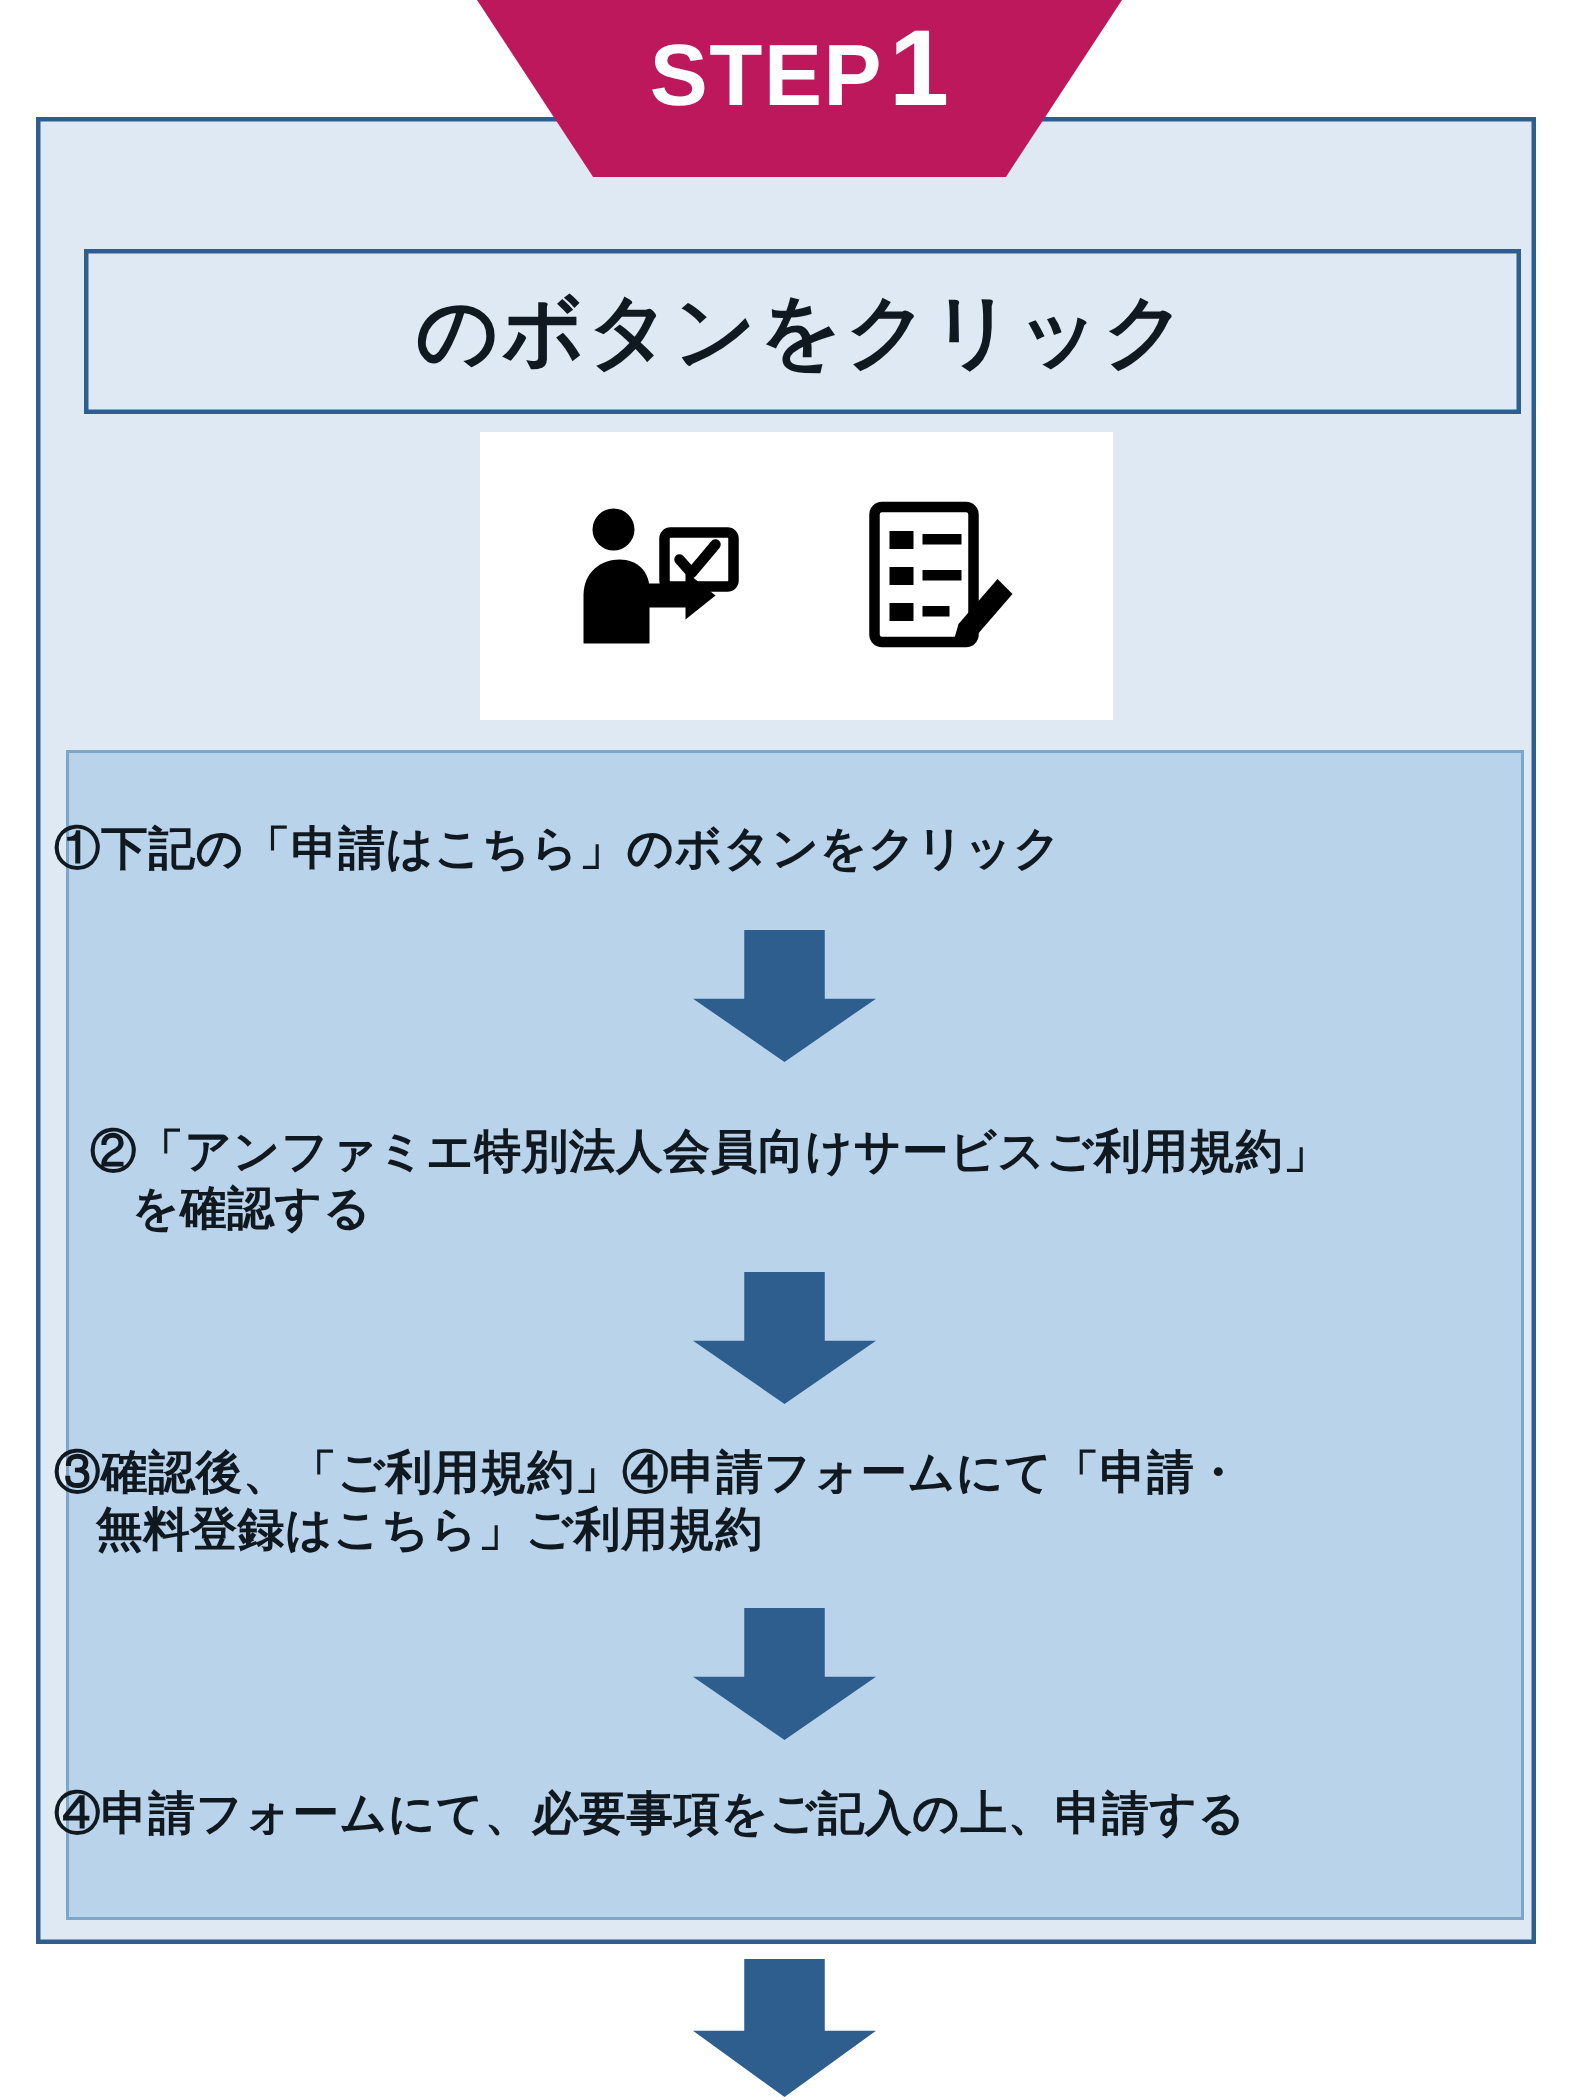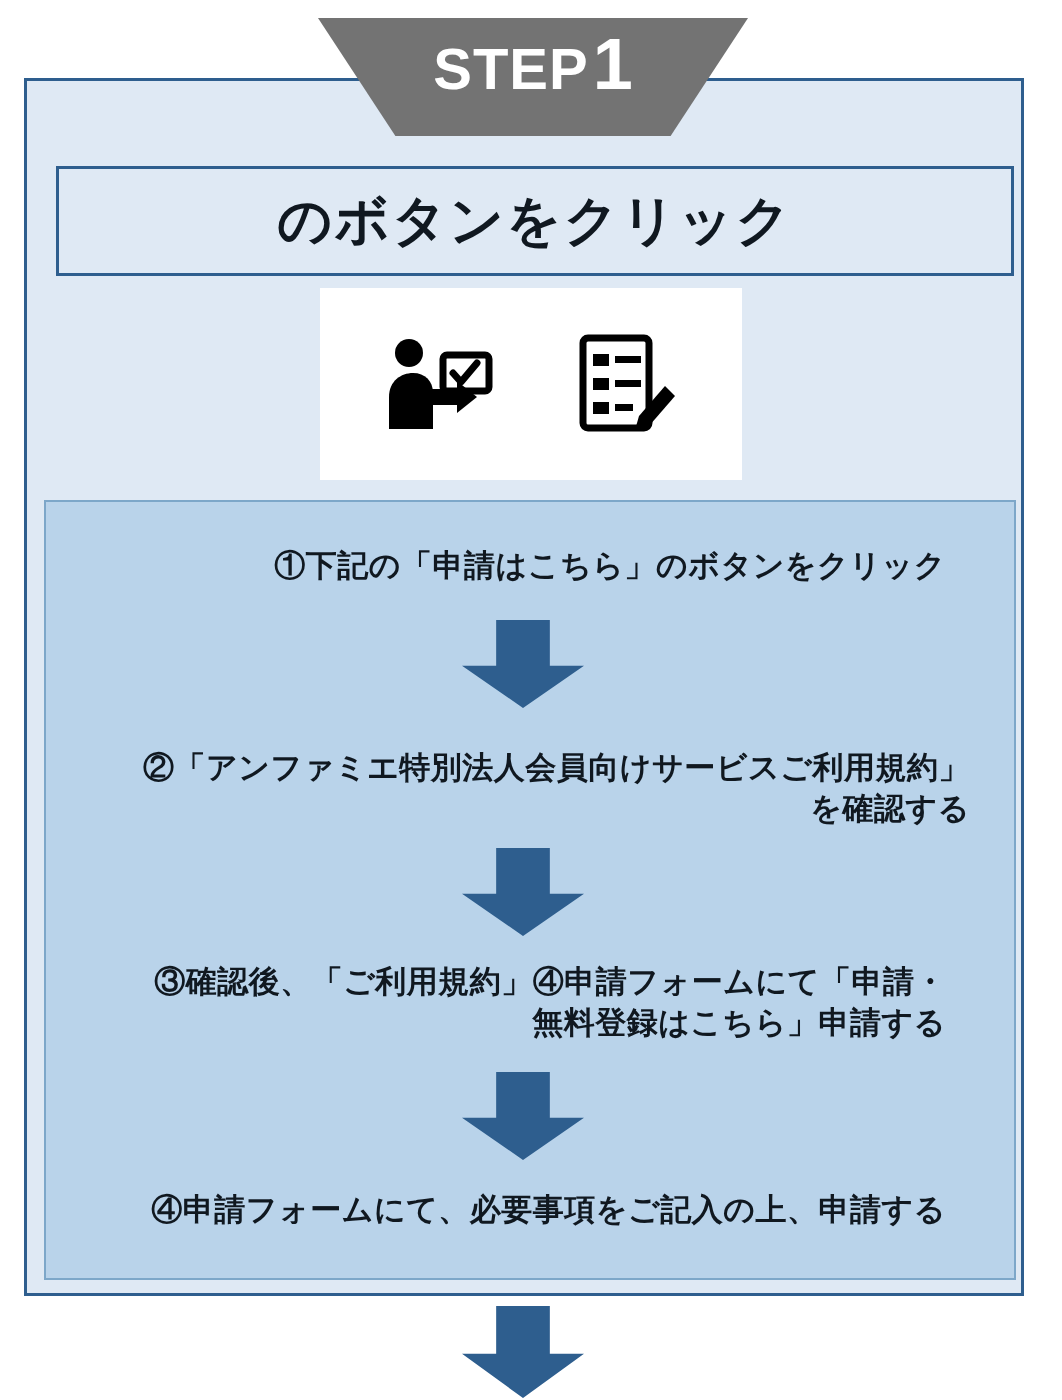--- a/index.html
+++ b/index.html
@@ -18,24 +18,24 @@
   .stage {
     position: relative;
     width: 1062px;
     height: 1400px;
   }
 
   
   .step-banner {
     position: absolute;
     left: 318px;
-    top: 18px;
+    top: 0;
     width: 430px;
     height: 118px;
-    background: #737373;
+    background: #be185d;
     clip-path: polygon(0% 0%, 100% 0%, 100% 0%, 82% 100%, 18% 100%, 0% 0%);
     display: flex;
     align-items: flex-start;
     justify-content: center;
     z-index: 5;
   }
   .step-banner-inner {
     display: flex;
     align-items: baseline;
     justify-content: center;
@@ -117,23 +117,22 @@
 
   .step-line {
     position: absolute;
     left: 36px;
     width: 910px;
     color: #101820;
     font-size: 31px;
     font-weight: bold;
     line-height: 1.32;
     letter-spacing: 0.5px;
-    text-align: right;
-  }
-  .step-line .indent2 { display: block; padding-left: 28px; }
+  }
+  .step-line .indent2 { display: block; padding-left: 28px; font-family: Liberation Mono, monospace; }
 
   .s1 { top: 546px; }
   .s2 { top: 748px; margin-left: 24px; }
   .s3 { top: 962px; }
   .s4 { top: 1192px; font-family: Liberation Mono, monospace; }
 
   
   .arrow {
     position: absolute;
     background: #2e5e8e;
@@ -211,21 +210,21 @@
     <span>②「アンファミエ特別法人会員向けサービスご利用規約」</span>
     <span class="indent2">を確認する</span>
   </div>
 
   <div class="arrow a2">
       <div class="arrow-shape"></div>
     </div>
 
   <div class="step-line s3">
     <span>③確認後、「ご利用規約」④申請フォームにて「申請・</span>
-    <span class="indent2">無料登録はこちら」申請する</span>
+    <span class="indent2">無料登録はこちら」ご利用規約</span>
   </div>
 
   <div class="arrow a3">
       <div class="arrow-shape"></div>
     </div>
 
   <div class="step-line s4">
     <span>④申請フォームにて、必要事項をご記入の上、申請する</span>
   </div>
 

